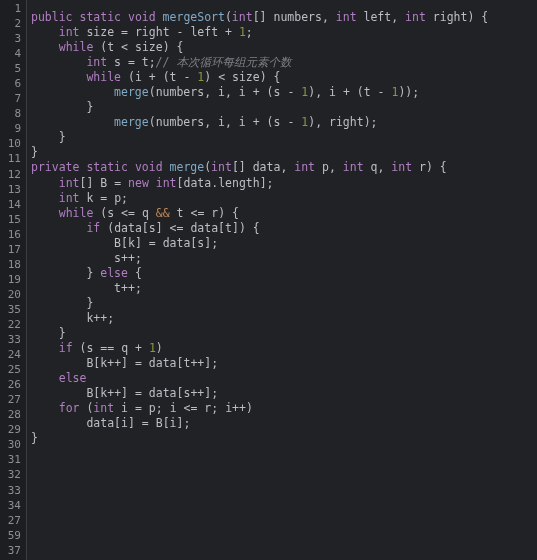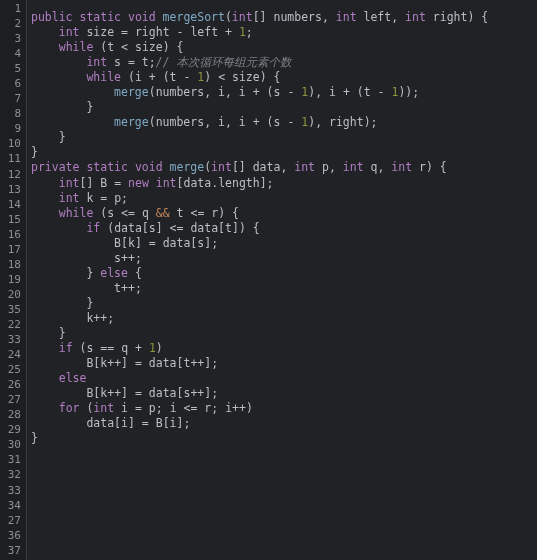--- a/index.html
+++ b/index.html
@@ -103,21 +103,21 @@
         <div class="gutter-line">26</div>
         <div class="gutter-line">27</div>
         <div class="gutter-line">28</div>
         <div class="gutter-line">29</div>
         <div class="gutter-line">30</div>
         <div class="gutter-line">31</div>
         <div class="gutter-line">32</div>
         <div class="gutter-line">33</div>
         <div class="gutter-line">34</div>
         <div class="gutter-line">27</div>
-        <div class="gutter-line">36</div>
+        <div class="gutter-line">59</div>
         <div class="gutter-line">37</div>
       </div>
 
     <div class="code-area">
         <div class="code-line"><span class="t-kw">public</span> <span class="t-kw">static</span> <span class="t-kw">void</span> <span class="t-fn">mergeSort</span><span class="t-pun">(</span><span class="t-kw">int</span><span class="t-pun">[</span><span class="t-pun">]</span> <span class="t-id">numbers</span><span class="t-pun">,</span> <span class="t-kw">int</span> <span class="t-id">left</span><span class="t-pun">,</span> <span class="t-kw">int</span> <span class="t-id">right</span><span class="t-pun">)</span> <span class="t-pun">{</span></div>
         <div class="code-line">    <span class="t-kw">int</span> <span class="t-id">size</span> <span class="t-pun">=</span> <span class="t-id">right</span> <span class="t-pun">-</span> <span class="t-id">left</span> <span class="t-pun">+</span> <span class="t-num">1</span><span class="t-pun">;</span></div>
         <div class="code-line">    <span class="t-kw">while</span> <span class="t-pun">(</span><span class="t-id">t</span> <span class="t-pun">&lt;</span> <span class="t-id">size</span><span class="t-pun">)</span> <span class="t-pun">{</span></div>
         <div class="code-line">        <span class="t-kw">int</span> <span class="t-id">s</span> <span class="t-pun">=</span> <span class="t-id">t</span><span class="t-pun">;</span><span class="t-cmt">// 本次循环每组元素个数</span></div>
         <div class="code-line">        <span class="t-kw">while</span> <span class="t-pun">(</span><span class="t-id">i</span> <span class="t-pun">+</span> <span class="t-pun">(</span><span class="t-id">t</span> <span class="t-pun">-</span> <span class="t-num">1</span><span class="t-pun">)</span> <span class="t-pun">&lt;</span> <span class="t-id">size</span><span class="t-pun">)</span> <span class="t-pun">{</span></div>
         <div class="code-line">            <span class="t-fn">merge</span><span class="t-pun">(</span><span class="t-id">numbers</span><span class="t-pun">,</span> <span class="t-id">i</span><span class="t-pun">,</span> <span class="t-id">i</span> <span class="t-pun">+</span> <span class="t-pun">(</span><span class="t-id">s</span> <span class="t-pun">-</span> <span class="t-num">1</span><span class="t-pun">)</span><span class="t-pun">,</span> <span class="t-id">i</span> <span class="t-pun">+</span> <span class="t-pun">(</span><span class="t-id">t</span> <span class="t-pun">-</span> <span class="t-num">1</span><span class="t-pun">)</span><span class="t-pun">)</span><span class="t-pun">;</span></div>

